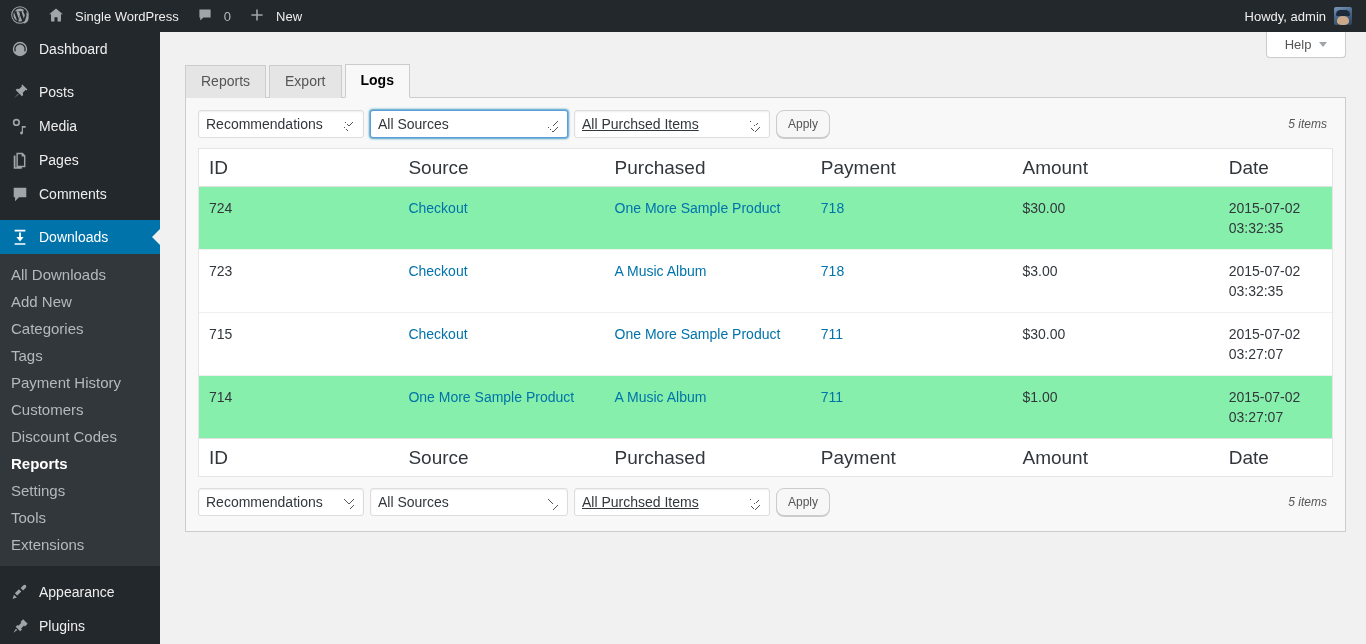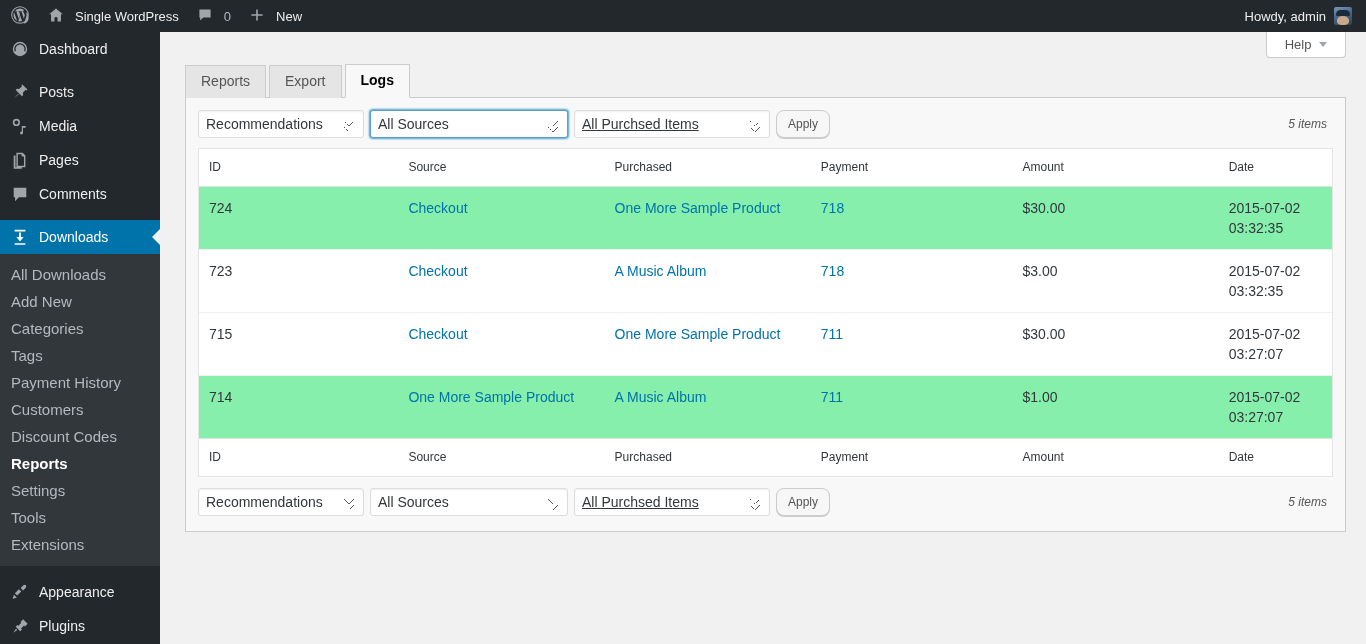--- a/index.html
+++ b/index.html
@@ -209,21 +209,21 @@
     background: #fff;
     border: 1px solid #e5e5e5;
     margin-top: 9px;
     font-size: 14px;
   }
   table.wp-list thead th,
   table.wp-list tfoot td {
     text-align: left;
     font-weight: normal;
     color: #32373c;
-    font-size: 12px;
+    font-size: 19px;
     padding: 10px 10px 10px 10px;
     background: #fff;
     line-height: 17px;
   }
   table.wp-list thead th { border-bottom: 1px solid #e1e1e1; }
   table.wp-list tfoot td { border-top: 1px solid #e1e1e1; }
   table.wp-list tbody td {
     padding: 11px 10px 11px 10px;
     color: #32373c;
     vertical-align: top;

